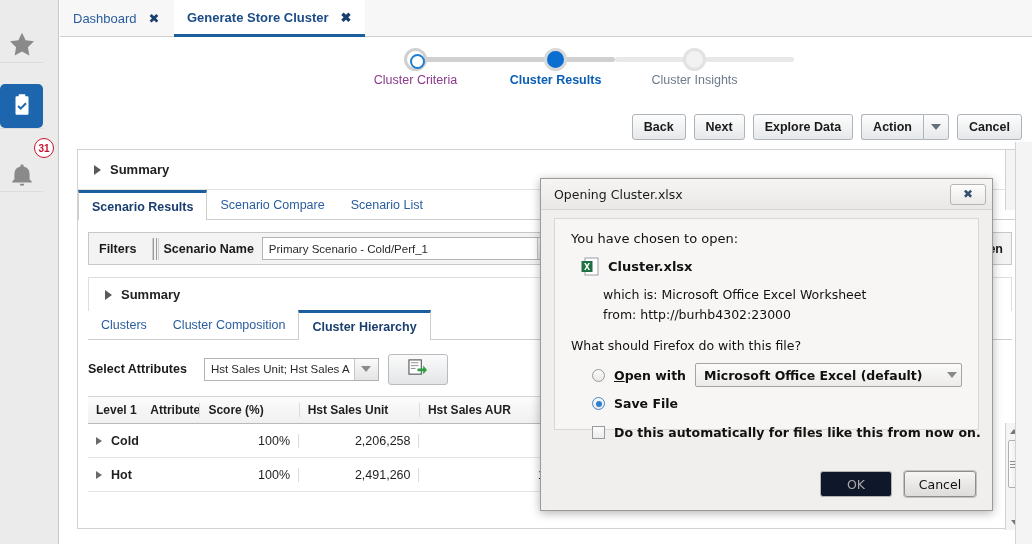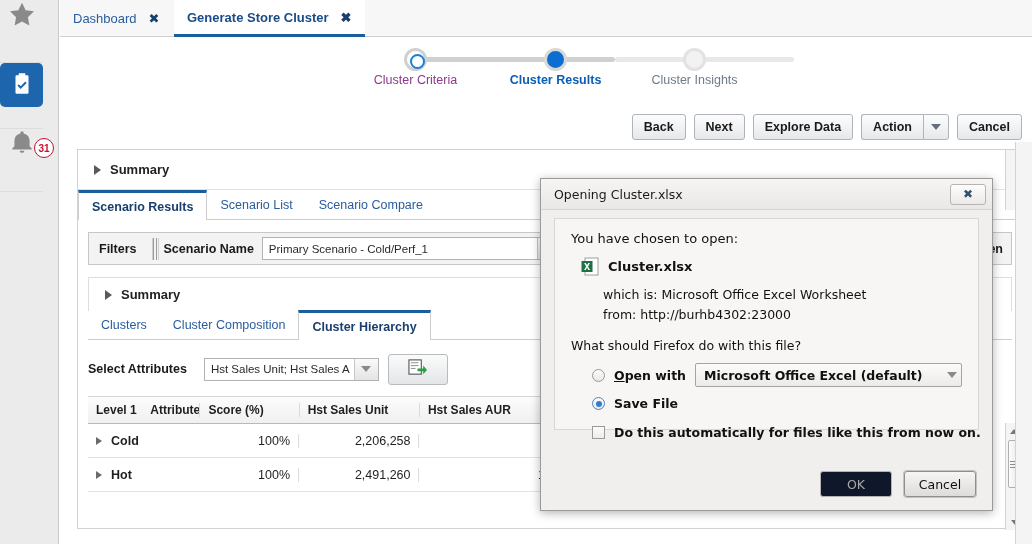--- a/index.html
+++ b/index.html
@@ -14,21 +14,21 @@
   }
   #root { position: relative; width: 1032px; height: 544px; }
 
   
   .rail {
     position: absolute; left: 0; top: 0; width: 59px; height: 544px;
     background: #ebebeb; border-right: 1px solid #c8c8c8;
   }
   .rail-cell {
     position: relative; width: 43px; height: 63px;
-    display: flex; align-items: flex-start; justify-content: center;
+    display: flex; align-items: flex-end; justify-content: center;
     border-bottom: 1px solid #dcdcdc;
   }
   .rail-cell.tall { height: 66px; }
   .rail-btn-active {
     width: 44px; height: 44px; border-radius: 5px;
     background: #1d66ad;
     display: flex; align-items: center; justify-content: center;
   }
   .badge {
     position: absolute; left: 34px; top: 9px;
@@ -375,24 +375,24 @@
       <div class="summary-bar">
         <span class="disc"></span>
         <span class="summary-label">Summary</span>
       </div>
 
       <div class="tabstrip">
         <div class="stab active">
           <span>Scenario Results</span>
         </div>
         <div class="stab">
+          <span>Scenario Compare</span>
+        </div>
+        <div class="stab">
           <span>Scenario List</span>
-        </div>
-        <div class="stab">
-          <span>Scenario Compare</span>
         </div>
       </div>
 
       <div class="filterbar">
         <span class="filters-label">Filters</span>
         <span class="gripper"></span>
         <span class="f-label">Scenario Name</span>
         <div class="combo" style="width:300px;">
           <span class="val">Primary Scenario - Cold/Perf_1</span>
           <span class="drop">

